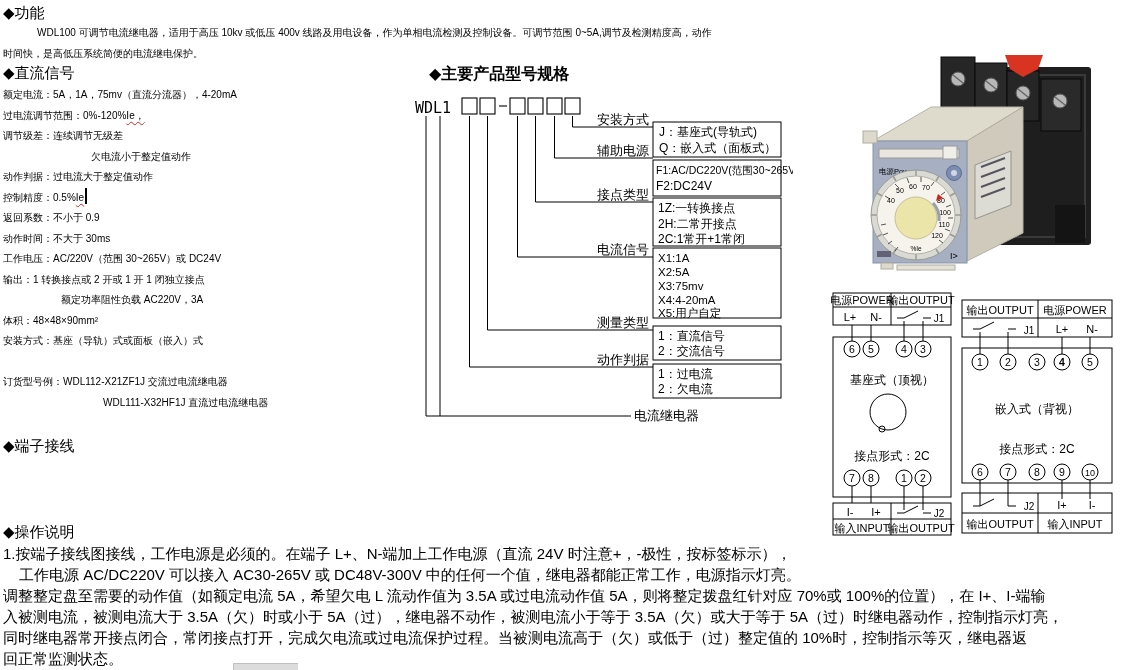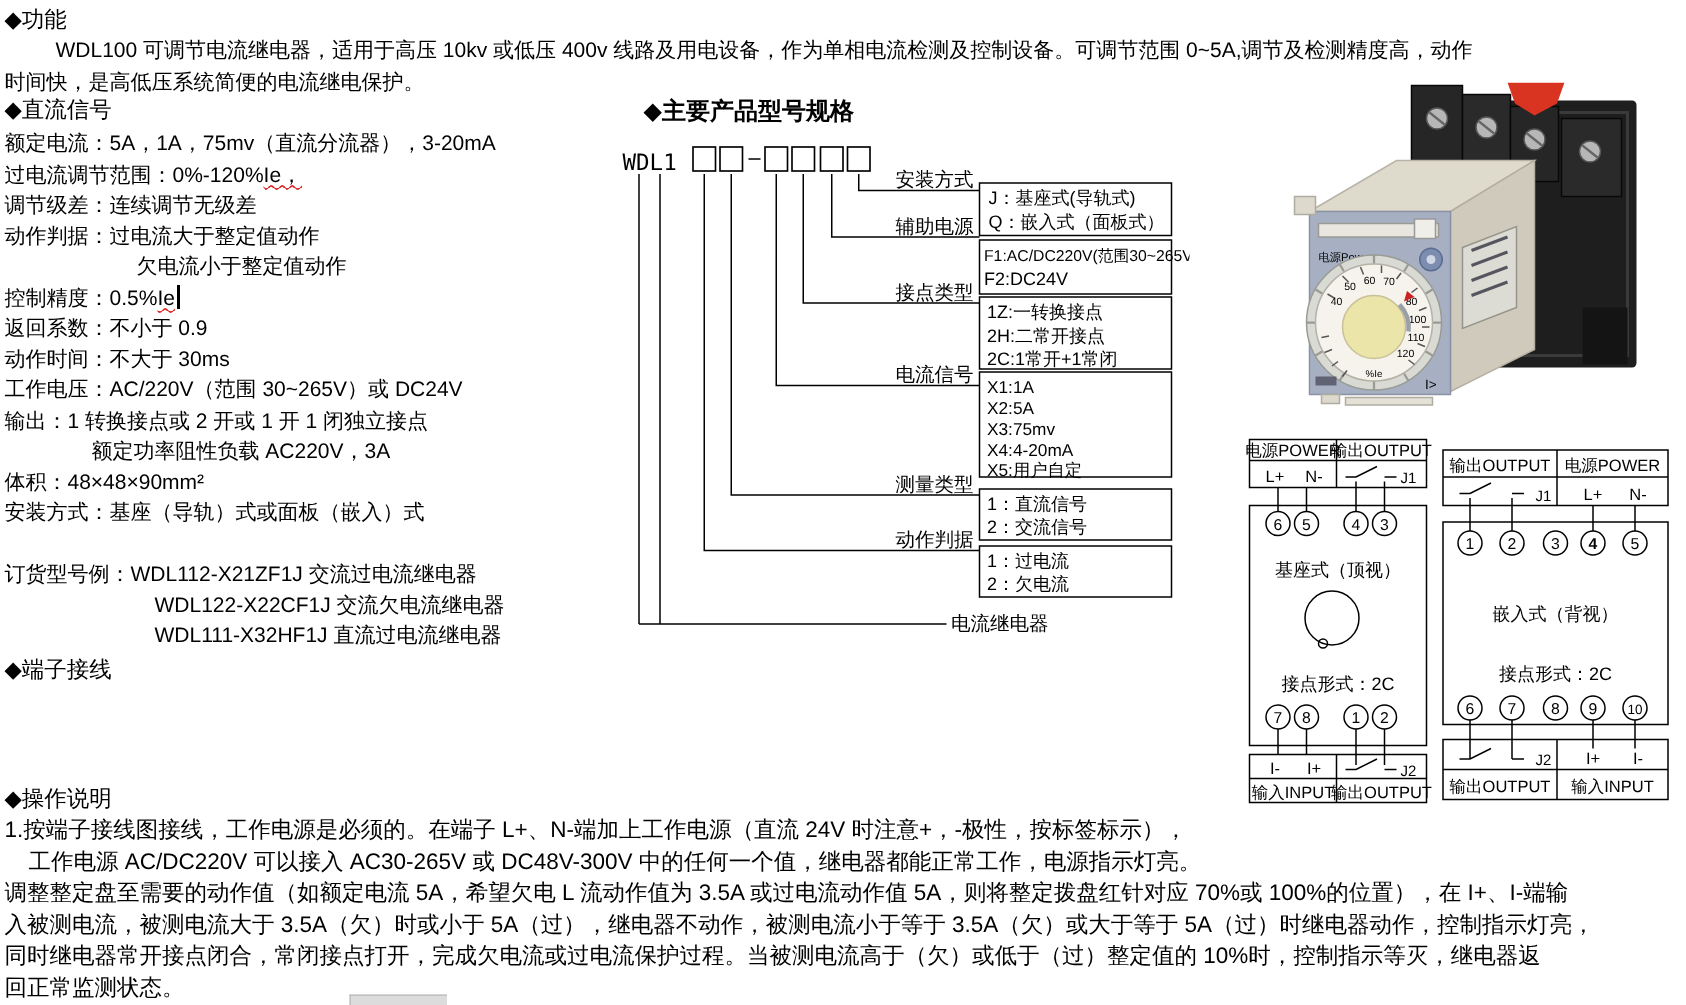--- a/index.html
+++ b/index.html
@@ -3,21 +3,21 @@
 <meta charset="utf-8">
 <style>
   html,body{margin:0;padding:0;}
   body{
     width:1124px;height:670px;overflow:hidden;position:relative;background:#fff;
     font-family:"Liberation Sans","DejaVu Sans",sans-serif;color:#000;
     -webkit-font-smoothing:none;
   }
   .abs{position:absolute;white-space:nowrap;}
   .h{font-size:15px;}
-  .tl{height:20.5px;line-height:20.5px;font-size:14px;}
+  .tl{height:20.5px;line-height:20.5px;font-size:10px;}
   .ol{height:21px;line-height:21px;font-size:15px;}
   .ind88{padding-left:88px;}
   .ind58{padding-left:58px;}
   .ind100{padding-left:100px;}
   .ind34{padding-left:34px;}
   .ind16{padding-left:16px;}
   .sq{text-decoration-line:underline;text-decoration-style:wavy;text-decoration-color:#e02020;text-decoration-thickness:1px;text-underline-offset:2px;margin-top:28px;}
   .caret{display:inline-block;width:2px;height:16px;background:#000;vertical-align:-3px;margin-left:1px;}
   .modeltitle{font-size:16px;}
   svg text{font-family:"Liberation Sans","DejaVu Sans",sans-serif;fill:#000;}
@@ -28,36 +28,35 @@
 <body>
 
 <div class="abs h" style="left:3px;top:4px;">◆功能</div>
 <div class="abs" style="left:3px;top:23px;">
   <div class="tl ind34">WDL100 可调节电流继电器，适用于高压 10kv 或低压 400v 线路及用电设备，作为单相电流检测及控制设备。可调节范围 0~5A,调节及检测精度高，动作</div>
   <div class="tl">时间快，是高低压系统简便的电流继电保护。</div>
 </div>
 
 <div class="abs h" style="left:3px;top:64px;">◆直流信号</div>
 <div class="abs" style="left:3px;top:85px;">
-  <div class="tl">额定电流：5A，1A，75mv（直流分流器），3-20mA</div>
+  <div class="tl">额定电流：5A，1A，75mv（直流分流器），4-20mA</div>
   <div class="tl"><span>过电流调节范围：0%-120%</span><span class="sq">Ie，</span></div>
   <div class="tl">调节级差：连续调节无级差</div>
+  <div class="tl ind88">欠电流小于整定值动作</div>
   <div class="tl">动作判据：过电流大于整定值动作</div>
-  <div class="tl ind88">欠电流小于整定值动作</div>
   <div class="tl"><span>控制精度：0.5%</span><span class="sq">Ie</span><span class="caret"></span></div>
   <div class="tl">返回系数：不小于 0.9</div>
   <div class="tl">动作时间：不大于 30ms</div>
   <div class="tl">工作电压：AC/220V（范围 30~265V）或 DC24V</div>
   <div class="tl">输出：1 转换接点或 2 开或 1 开 1 闭独立接点</div>
   <div class="tl ind58">额定功率阻性负载 AC220V，3A</div>
   <div class="tl">体积：48×48×90mm²</div>
   <div class="tl">安装方式：基座（导轨）式或面板（嵌入）式</div>
   <div class="tl">&nbsp;</div>
   <div class="tl">订货型号例：WDL112-X21ZF1J 交流过电流继电器</div>
-  <div class="tl ind100">WDL122-X22CF1J 交流欠电流继电器</div>
   <div class="tl ind100">WDL111-X32HF1J 直流过电流继电器</div>
 </div>
 
 <div class="abs h" style="left:3px;top:437px;">◆端子接线</div>
 
 <div class="abs modeltitle" style="left:429px;top:64px;font-weight:bold;">◆主要产品型号规格</div>
 
 <svg class="abs" style="left:413px;top:88px;" width="380" height="350" viewBox="0 0 380 350">
   <g stroke="#000" stroke-width="1.1" fill="none">
     <text x="2" y="25" class="mono" font-size="15" stroke="none" fill="#000">WDL1</text>

